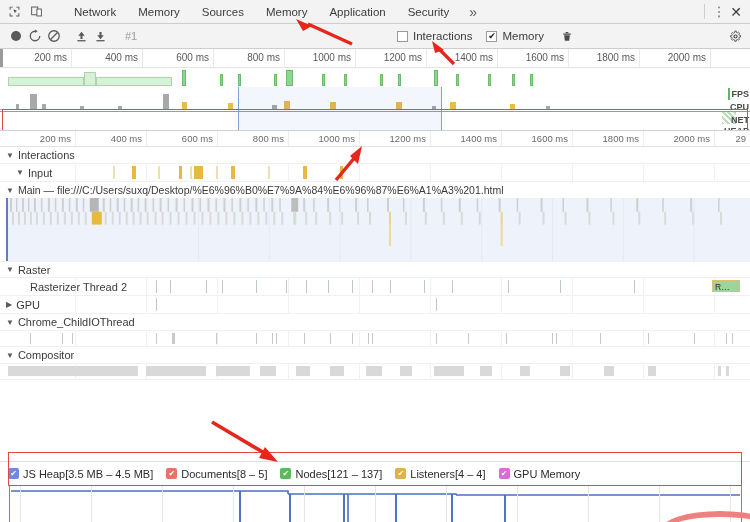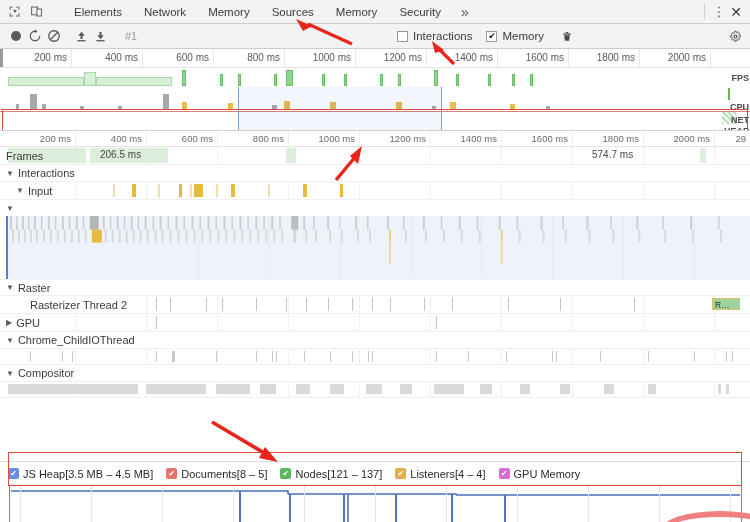--- a/index.html
+++ b/index.html
@@ -78,21 +78,21 @@
   .cpu-peak.y { background:#e8bb4a; }
   .cpu-base { position:absolute; left:0; right:0; bottom:0; height:1px;
     background: repeating-linear-gradient(to right,#bbb 0 3px,transparent 3px 6px); }
   .net-line { position:absolute; left:0; right:0; top:43px; height:1px; background:#d98080; }
   .heap-lane { position:absolute; left:0; right:0; top:44px; height:18px; background:#eaf0fb; }
   .heap-path { position:absolute; left:0; right:0; top:0; bottom:0; }
   .heap-cap { position:absolute; right:2px; bottom:1px; font-size:9px; color:#7a7a7a; background:#fff; padding:0 2px; }
 
   .ov-right-labels { position:absolute; right:0; top:0; width:24px; height:100%; pointer-events:none; }
   .ovrl { position:absolute; right:1px; font-size:9px; font-weight:bold; color:#4a4a4a; }
-  .ovrl.fps { top:5px; }
+  .ovrl.fps { top:21px; }
   .ovrl.cpu { top:34px; }
   .ovrl.net { top:47px; }
   .ovrl.heap { top:58px; }
   .fpsmark { position:absolute; right:20px; top:20px; width:2px; height:12px; background:#5cb85c; }
   .cpuhatch { position:absolute; right:14px; top:44px; width:14px; height:12px;
      background: repeating-linear-gradient(45deg,#b8dfb8 0 2px,#ffffff 2px 4px); }
 
   .sel-window {
     position:absolute; top:19px; bottom:0; background:rgba(40,90,200,0.055);
     border-left:1px solid #7f9fd6; border-right:1px solid #7f9fd6;
@@ -181,33 +181,33 @@
         <svg width="13" height="13" viewBox="0 0 16 16">
           <rect x="2" y="2.5" width="7.5" height="9.5" fill="none" stroke="#5a5a5a" stroke-width="1.2"></rect>
           <rect x="8.5" y="5" width="5.5" height="8.5" fill="#fff" stroke="#5a5a5a" stroke-width="1.2"></rect>
         </svg>
       </div>
       <div class="tb-sep"></div>
     </div>
 
     <div class="tabs">
       <div class="tab">
-          <span>Elements</span>
-        </div>
-      <div class="tab">
           <span>Network</span>
         </div>
       <div class="tab">
           <span>Memory</span>
         </div>
       <div class="tab">
           <span>Sources</span>
         </div>
       <div class="tab">
           <span>Memory</span>
+        </div>
+      <div class="tab">
+          <span>Application</span>
         </div>
       <div class="tab">
           <span>Security</span>
         </div>
       <div class="tab more">
           <span>»</span>
         </div>
     </div>
 
     <div class="tabbar-right">
@@ -378,41 +378,20 @@
       <div class="tlabel" style="left:288px">800 ms</div>
       <div class="tlabel" style="left:359px">1000 ms</div>
       <div class="tlabel" style="left:430px">1200 ms</div>
       <div class="tlabel" style="left:501px">1400 ms</div>
       <div class="tlabel" style="left:572px">1600 ms</div>
       <div class="tlabel" style="left:643px">1800 ms</div>
       <div class="tlabel" style="left:714px">2000 ms</div>
       <div class="tlabel" style="left:750px">29</div>
     </div>
 
-    <div class="row frames-row">
-      <div class="gridlines">
-        <i style="left:75px"></i>
-          <i style="left:146px"></i>
-          <i style="left:217px"></i>
-          <i style="left:288px"></i>
-        <i style="left:359px"></i>
-          <i style="left:430px"></i>
-          <i style="left:501px"></i>
-          <i style="left:572px"></i>
-        <i style="left:643px"></i>
-          <i style="left:714px"></i>
-      </div>
-      <div class="frame-blk" style="left:8px;  width:78px;"></div>
-      <div class="frame-blk" style="left:90px; width:78px;"></div>
-      <div class="frame-blk" style="left:286px;width:10px;"></div>
-      <div class="frame-blk" style="left:700px;width:6px;"></div>
-      <div class="row-label" style="background:transparent;">Frames</div>
-      <div class="frame-txt" style="left:100px;">206.5 ms</div>
-      <div class="frame-txt" style="left:592px;">574.7 ms</div>
-    </div>
 
     <div class="row interactions-row">
       <div class="row-label">
         <span class="tri">▼</span>
         <span>Interactions</span>
       </div>
     </div>
 
     <div class="row input-row">
       <div class="gridlines">
@@ -440,20 +419,21 @@
       <div class="input-mark" style="left:340px; width:3px;"></div>
       <div class="row-label ind">
         <span class="tri">▼</span>
         <span>Input</span>
       </div>
     </div>
 
     <div class="row main-row">
       <div class="main-head">
         <span class="tri">▼</span>
+        <span>Main — file:///C:/Users/suxq/Desktop/%E6%96%B0%E7%9A%84%E6%96%87%E6%A1%A3%201.html</span>
       </div>
       <div class="main-flame">
         <svg width="100%" height="100%" viewBox="0 0 744 64" preserveAspectRatio="none">
           <g fill="#cfcfcf">
             <rect x="2" y="0" width="2" height="14"></rect>
               <rect x="8" y="0" width="1.5" height="14"></rect>
             <rect x="14" y="0" width="2" height="14"></rect>
               <rect x="20" y="0" width="1.5" height="14"></rect>
             <rect x="26" y="0" width="2" height="14"></rect>
               <rect x="33" y="0" width="1.5" height="14"></rect>

